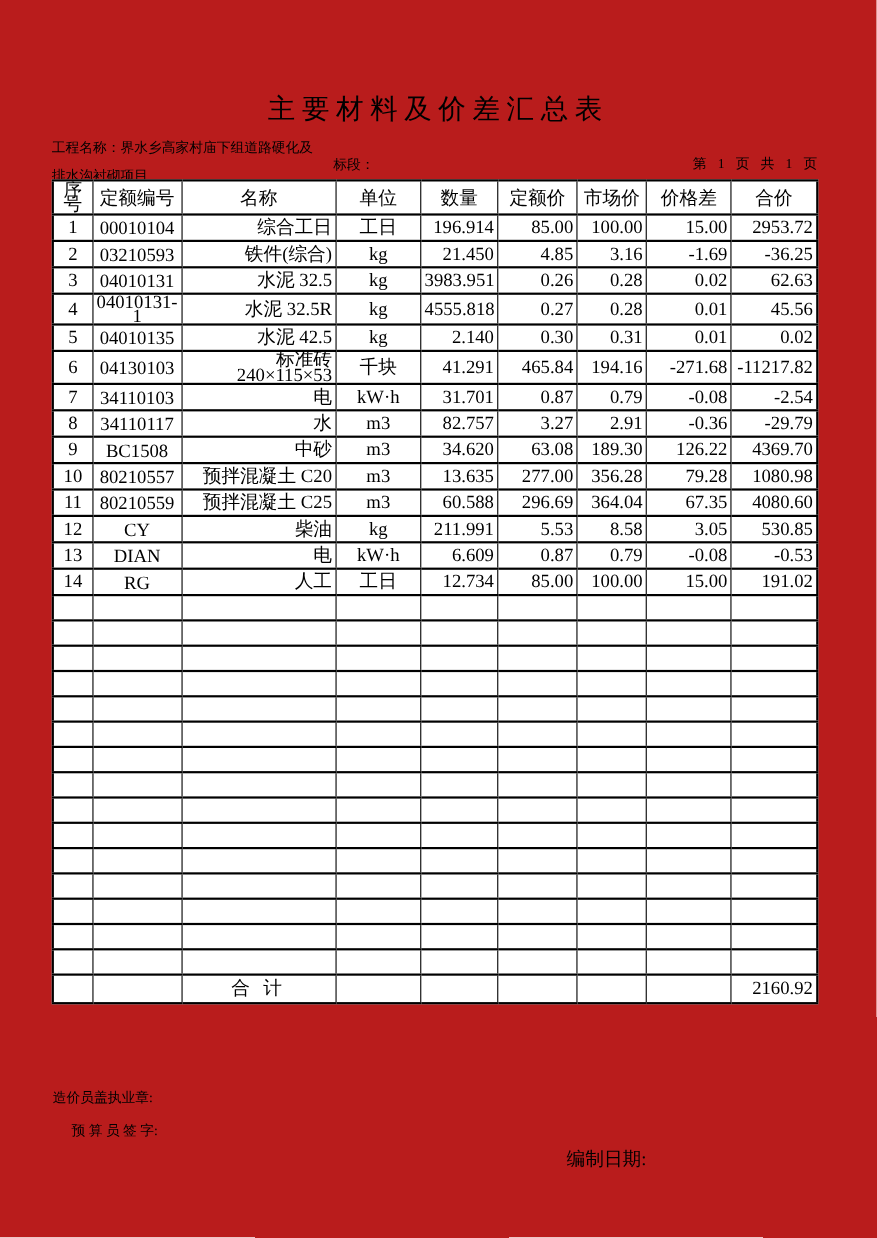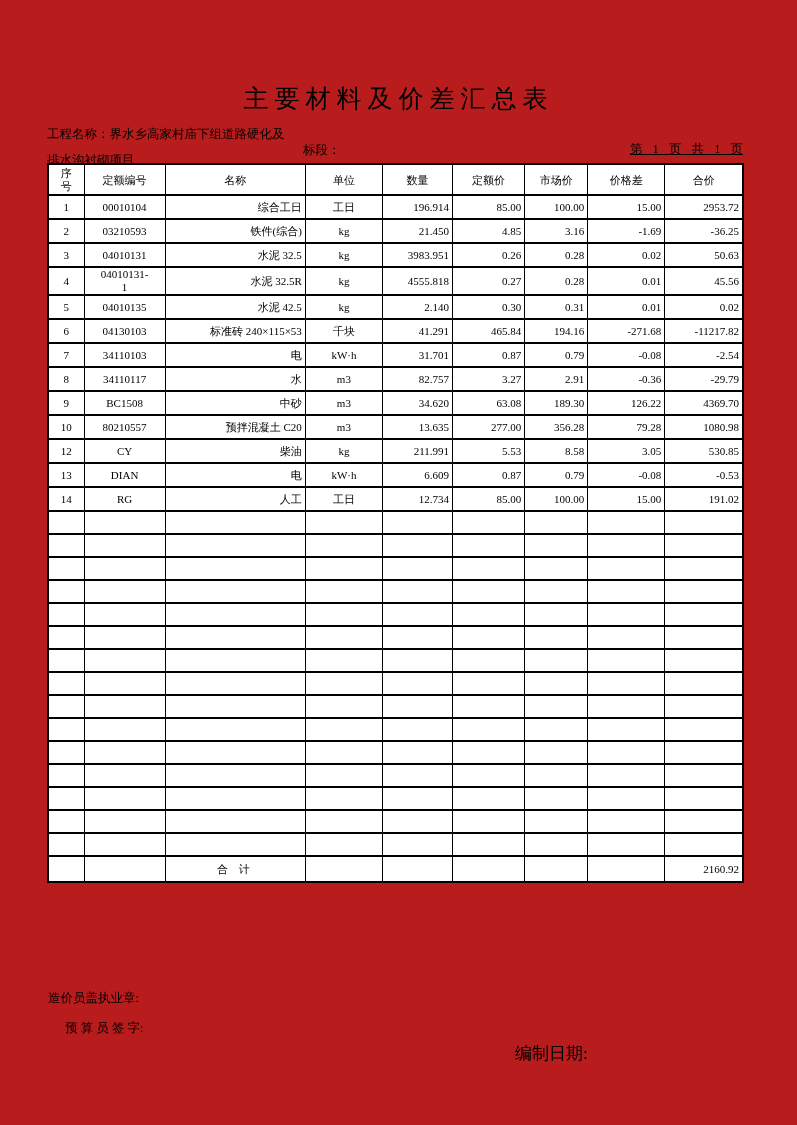--- a/index.html
+++ b/index.html
@@ -10,26 +10,26 @@
   }
   .title {
     position:absolute; top:82px; left:0; width:100%;
     text-align:center; font-size:25px; font-weight:normal;
     letter-spacing:6px; margin:0; white-space:nowrap;
   }
   .meta { position:absolute; left:47px; top:127px; width:698px; font-size:12.5px; line-height:15px; }
   .project-line1 { position:absolute; left:0; top:0; white-space:nowrap; }
   .project-line2 { position:absolute; left:0; top:15px; white-space:nowrap;margin-top:11px; }
   .section-label { position:absolute; left:256px; top:16px; white-space:nowrap; }
-  .page-info { position:absolute; right:2px; top:15px; white-space:nowrap; word-spacing:7px;text-decoration:underline; }
+  .page-info { position:absolute; right:2px; top:15px; white-space:nowrap; word-spacing:7px; }
 
   table.summary {
     position:absolute; left:47px; top:163px; width:697px;
     table-layout:fixed; border-collapse:collapse;
-    border:2px solid #000; font-size:11px; background:#fff;
+    border:2px solid #000; font-size:17px; background:#fff;
   }
   th, td {
     border:1px solid #000; border-top-width:2px; border-bottom-width:2px;
     padding:0 3px; overflow:hidden; vertical-align:middle; line-height:14px;
   }
   thead tr { height:31px; }
   tr.data-row { height:24px; }
   tr.empty-row { height:23px; }
   tr.total-row { height:26px; }
   th { font-weight:normal; text-align:center; }
@@ -108,21 +108,21 @@
         </tr>
         <tr class="data-row">
           <td class="col-seq">3</td>
           <td class="col-code">04010131</td>
           <td class="col-name">水泥 32.5</td>
           <td class="col-unit">kg</td>
           <td class="col-num">3983.951</td>
           <td class="col-num">0.26</td>
           <td class="col-num">0.28</td>
           <td class="col-num">0.02</td>
-          <td class="col-num">50.63</td>
+          <td class="col-num">62.63</td>
         </tr>
         <tr class="data-row">
           <td class="col-seq">4</td>
           <td class="col-code">04010131-
 1</td>
           <td class="col-name">水泥 32.5R</td>
           <td class="col-unit">kg</td>
           <td class="col-num">4555.818</td>
           <td class="col-num">0.27</td>
           <td class="col-num">0.28</td>
@@ -189,20 +189,31 @@
           <td class="col-code">80210557</td>
           <td class="col-name">预拌混凝土 C20</td>
           <td class="col-unit">m3</td>
           <td class="col-num">13.635</td>
           <td class="col-num">277.00</td>
           <td class="col-num">356.28</td>
           <td class="col-num">79.28</td>
           <td class="col-num">1080.98</td>
         </tr>
         <tr class="data-row">
+          <td class="col-seq">11</td>
+          <td class="col-code">80210559</td>
+          <td class="col-name">预拌混凝土 C25</td>
+          <td class="col-unit">m3</td>
+          <td class="col-num">60.588</td>
+          <td class="col-num">296.69</td>
+          <td class="col-num">364.04</td>
+          <td class="col-num">67.35</td>
+          <td class="col-num">4080.60</td>
+        </tr>
+        <tr class="data-row">
           <td class="col-seq">12</td>
           <td class="col-code">CY</td>
           <td class="col-name">柴油</td>
           <td class="col-unit">kg</td>
           <td class="col-num">211.991</td>
           <td class="col-num">5.53</td>
           <td class="col-num">8.58</td>
           <td class="col-num">3.05</td>
           <td class="col-num">530.85</td>
         </tr>

